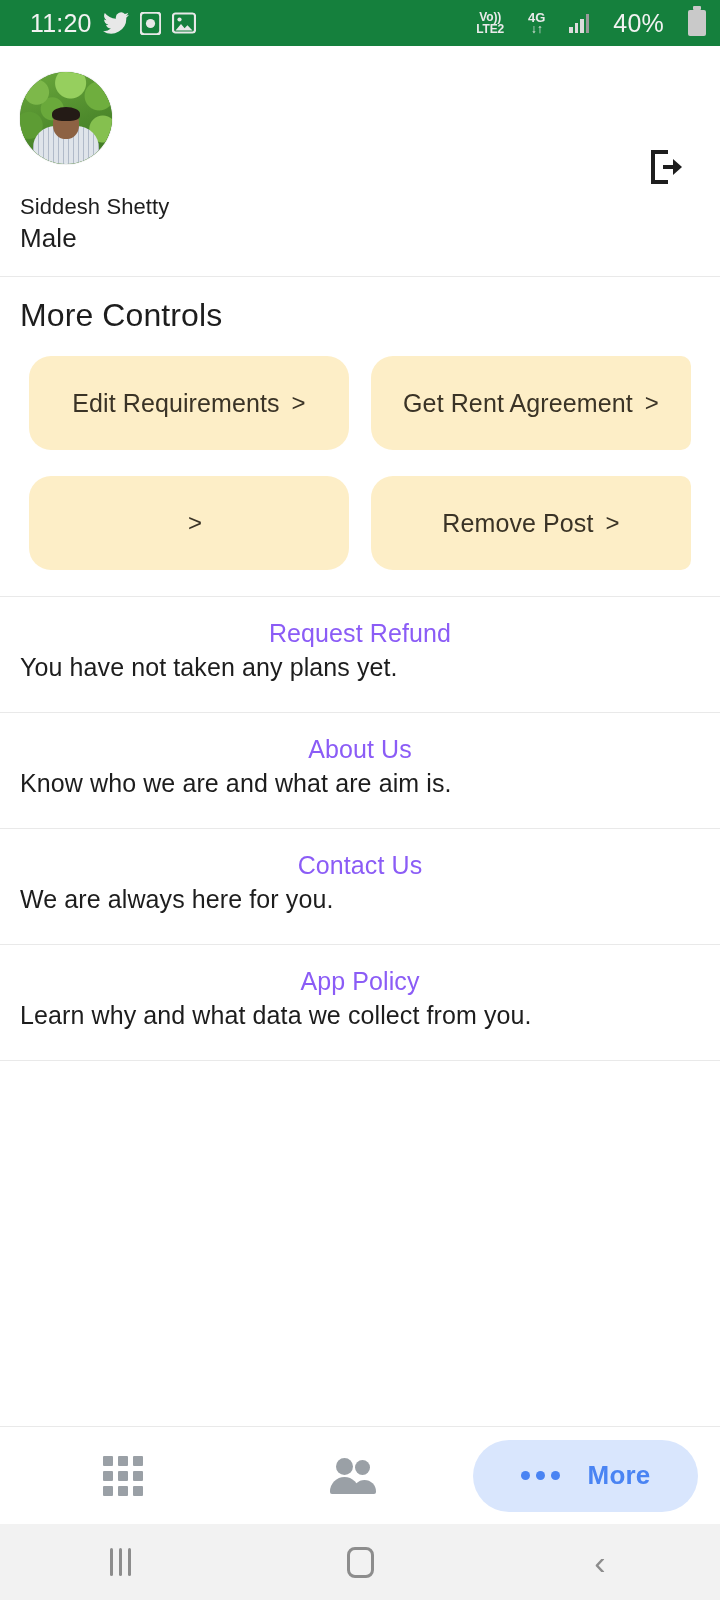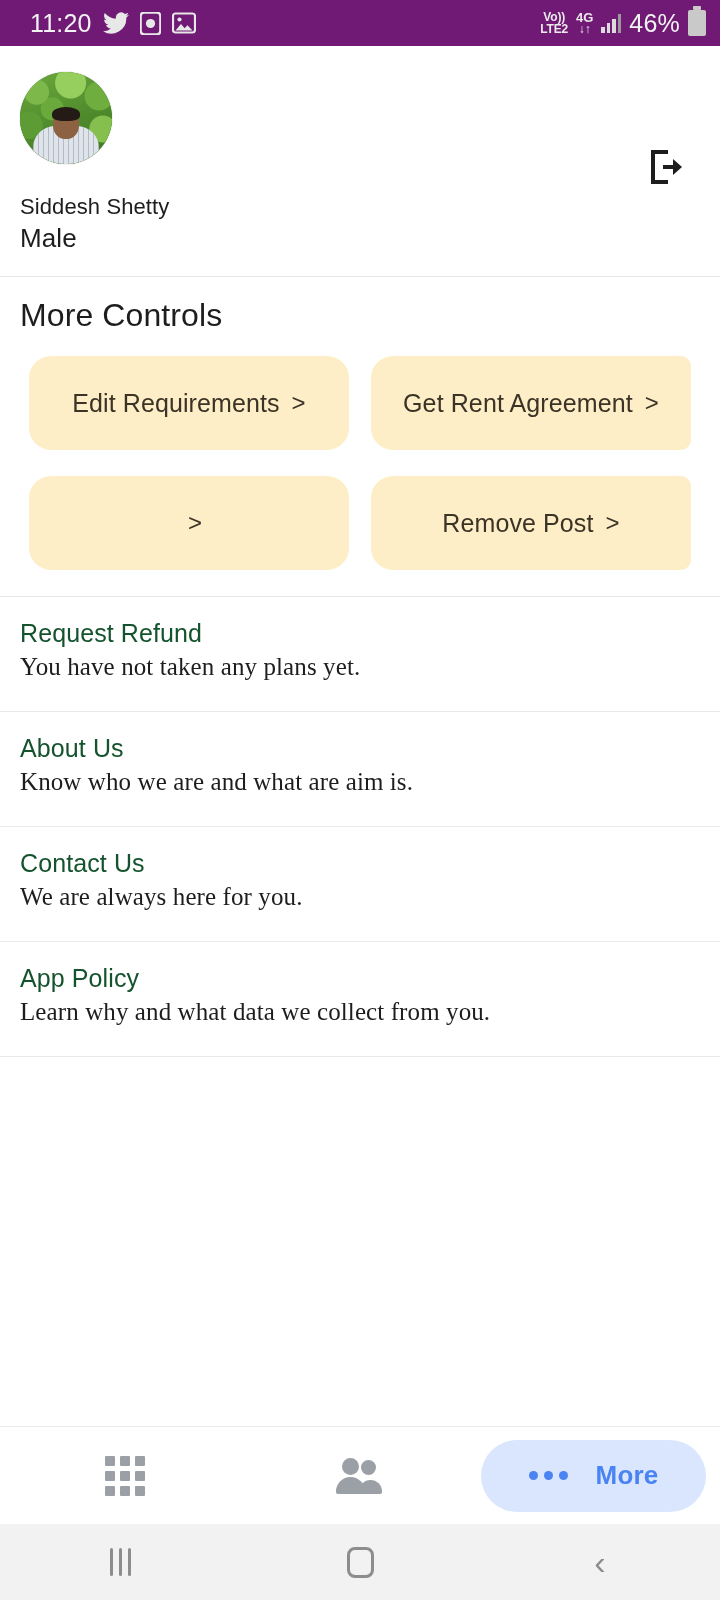--- a/index.html
+++ b/index.html
@@ -6,28 +6,28 @@
   html, body {
     width:720px; height:1600px;
     font-family:"Liberation Sans", sans-serif;
     background:#ffffff;
     overflow:hidden;
   }
   .phone { width:720px; height:1600px; display:flex; flex-direction:column; background:#fff; }
 
   
   .statusbar {
-    height:46px; background:#701a75; color:#fff;
+    height:46px; background:#15803d; color:#fff;
     display:flex; align-items:center; justify-content:space-between;
     padding:0 14px 0 30px; flex:0 0 46px;
   }
   .sb-left { display:flex; align-items:center; gap:11px; }
   .sb-time { font-size:25px; letter-spacing:0.2px; color:#f2f2f2; }
   .sb-ico { display:inline-flex; align-items:center; }
-  .sb-right { display:flex; align-items:center; gap:8px; }
+  .sb-right { display:flex; align-items:center; gap:24px; }
   .sb-volte { display:flex; flex-direction:column; align-items:center; line-height:1.02; }
   .sb-volte span { font-size:12px; font-weight:bold; color:#eaeaea; letter-spacing:-0.2px; }
   .sb-net { display:flex; flex-direction:column; align-items:center; line-height:1.0; }
   .sb-net .g4 { font-size:13px; font-weight:bold; color:#eaeaea; }
   .sb-net .ar { font-size:12px; color:#eaeaea; margin-top:-1px; }
   .sb-bars { display:flex; align-items:flex-end; gap:2px; height:20px; }
   .sb-bars i { width:3.5px; background:#dcdcdc; display:block; }
   .sb-bars i:nth-child(1){height:6px;}
   .sb-bars i:nth-child(2){height:10px;}
   .sb-bars i:nth-child(3){height:14px;}
@@ -80,29 +80,29 @@
     background:#fdeec7; border:none; border-radius:22px;
     min-height:94px; display:flex; align-items:center; justify-content:center;
     font-family:"Liberation Sans", sans-serif; font-size:25px; color:#3a3326;
     cursor:pointer; letter-spacing:0.1px; padding:0 10px; text-align:center;
   }
   .ctl-btn .chev { margin-left:12px; font-size:24px; }
   .grid .ctl-btn:nth-child(2), .grid .ctl-btn:nth-child(4) { border-radius:22px 10px 10px 22px; }
 
   
   .listrow { padding:22px 20px 30px 20px; cursor:pointer; }
-  .lr-title { font-size:25px; color:#14532d; letter-spacing:0.1px; }
-  .lr-sub { font-size:25px; color:#1d1d1d; margin-top:5px; letter-spacing:0.1px;font-family:Liberation Serif, serif; }
+  .lr-title { font-size:25px; color:#8b5cf6; letter-spacing:0.1px;text-align:center; }
+  .lr-sub { font-size:25px; color:#1d1d1d; margin-top:5px; letter-spacing:0.1px; }
 
   .spacer { flex:1 1 auto; }
 
   
   .tabbar {
     flex:0 0 98px; background:#fff; display:flex; align-items:center;
-    border-top:1px solid #e9e9e9; padding:0 14px 0 14px; gap:11px;
+    border-top:1px solid #e9e9e9; padding:0 22px 0 14px; gap:11px;
   }
   .tab { flex:1 1 0; display:flex; align-items:center; justify-content:center; height:72px; cursor:pointer; }
   .tab.tab-more { flex:0 0 225px; background:#d9e6fd; border-radius:40px; gap:28px; }
   .grid-ico { display:grid; grid-template-columns:repeat(3,10px); grid-template-rows:repeat(3,10px); gap:5px; }
   .grid-ico i { display:block; background:#9aa0a6; border-radius:1px; }
   .people-ico { position:relative; width:50px; height:36px; }
   .people-ico .h1 { position:absolute; left:8px; top:0; width:17px; height:17px; border-radius:50%; background:#9aa0a6; }
   .people-ico .h2 { position:absolute; left:27px; top:2px; width:15px; height:15px; border-radius:50%; background:#9aa0a6; }
   .people-ico .b1 { position:absolute; left:2px; bottom:0; width:29px; height:17px; border-radius:15px 15px 2px 2px; background:#9aa0a6; }
   .people-ico .b2 { position:absolute; left:25px; bottom:0; width:23px; height:14px; border-radius:12px 12px 2px 2px; background:#9aa0a6; }
@@ -153,21 +153,21 @@
       <div class="sb-net">
         <span class="g4">4G</span>
         <span class="ar">↓↑</span>
       </div>
       <div class="sb-bars">
           <i></i>
           <i></i>
           <i></i>
           <i></i>
         </div>
-      <div class="sb-batt-txt">46%</div>
+      <div class="sb-batt-txt">40%</div>
       <div class="sb-batt"></div>
     </div>
   </div>
 
   <div class="content">
 
     <div class="profile">
       <div class="avatar">
         <div class="av-leaves"></div>
         <div class="av-person">

